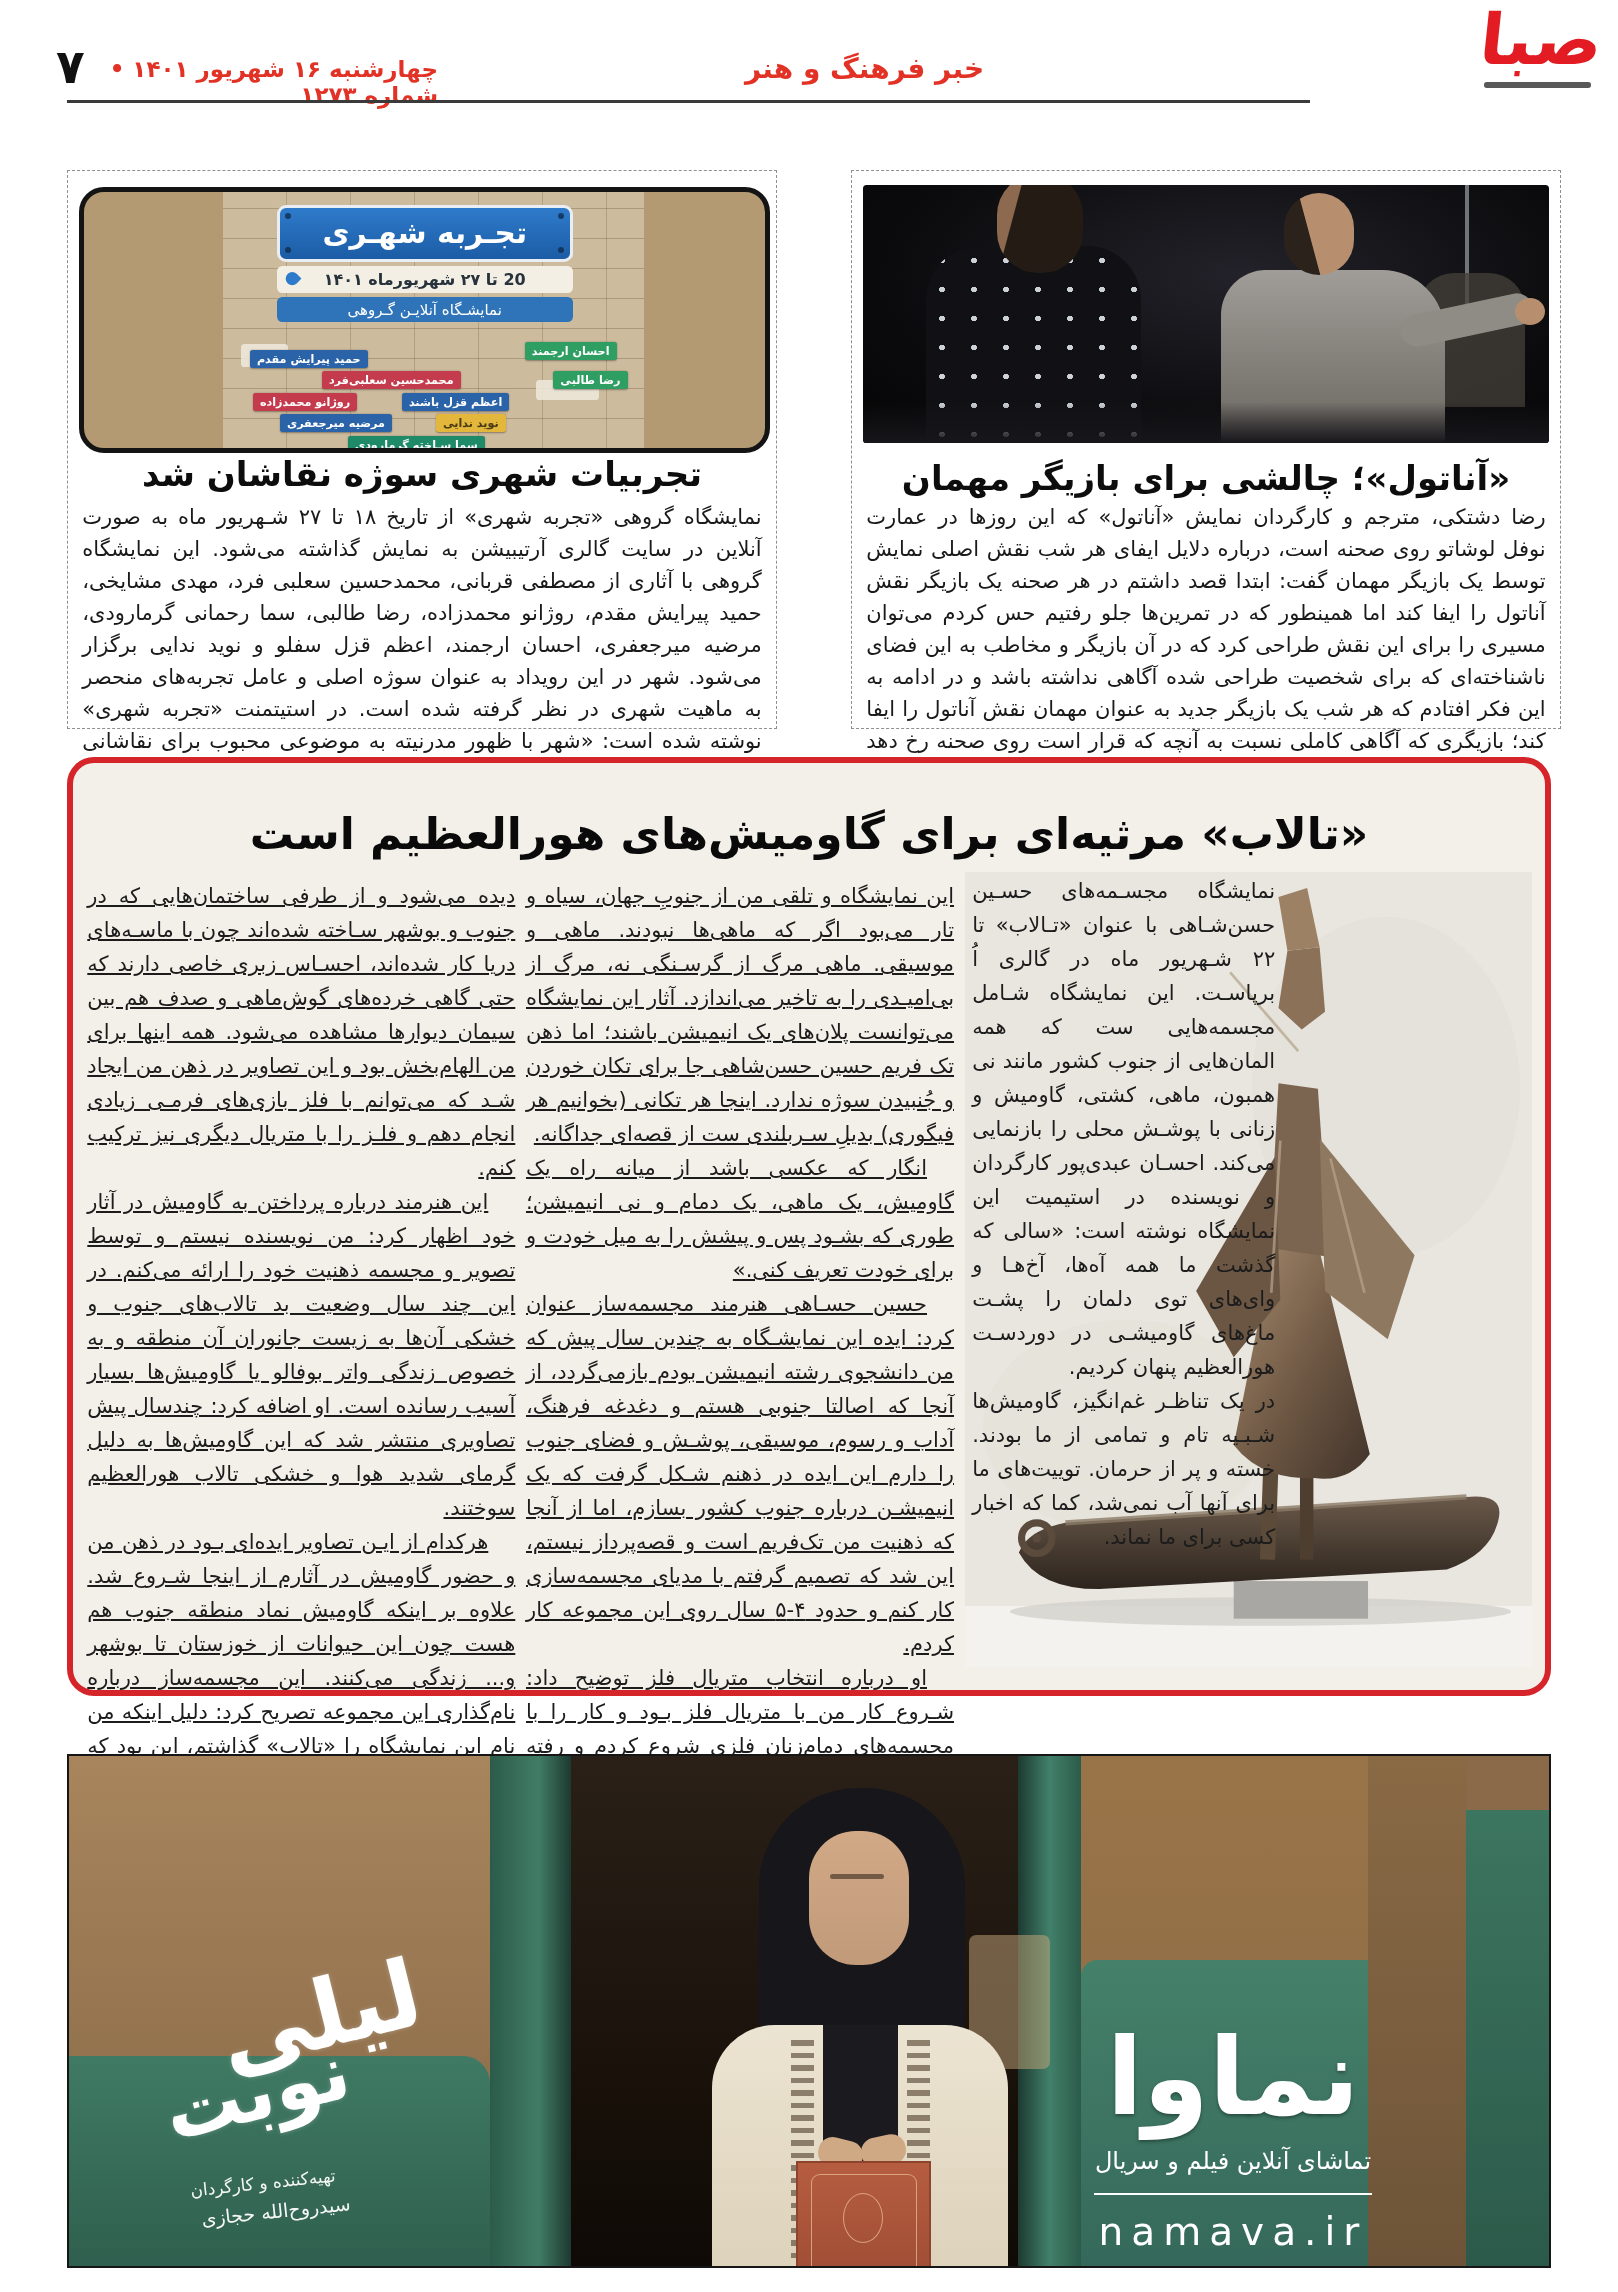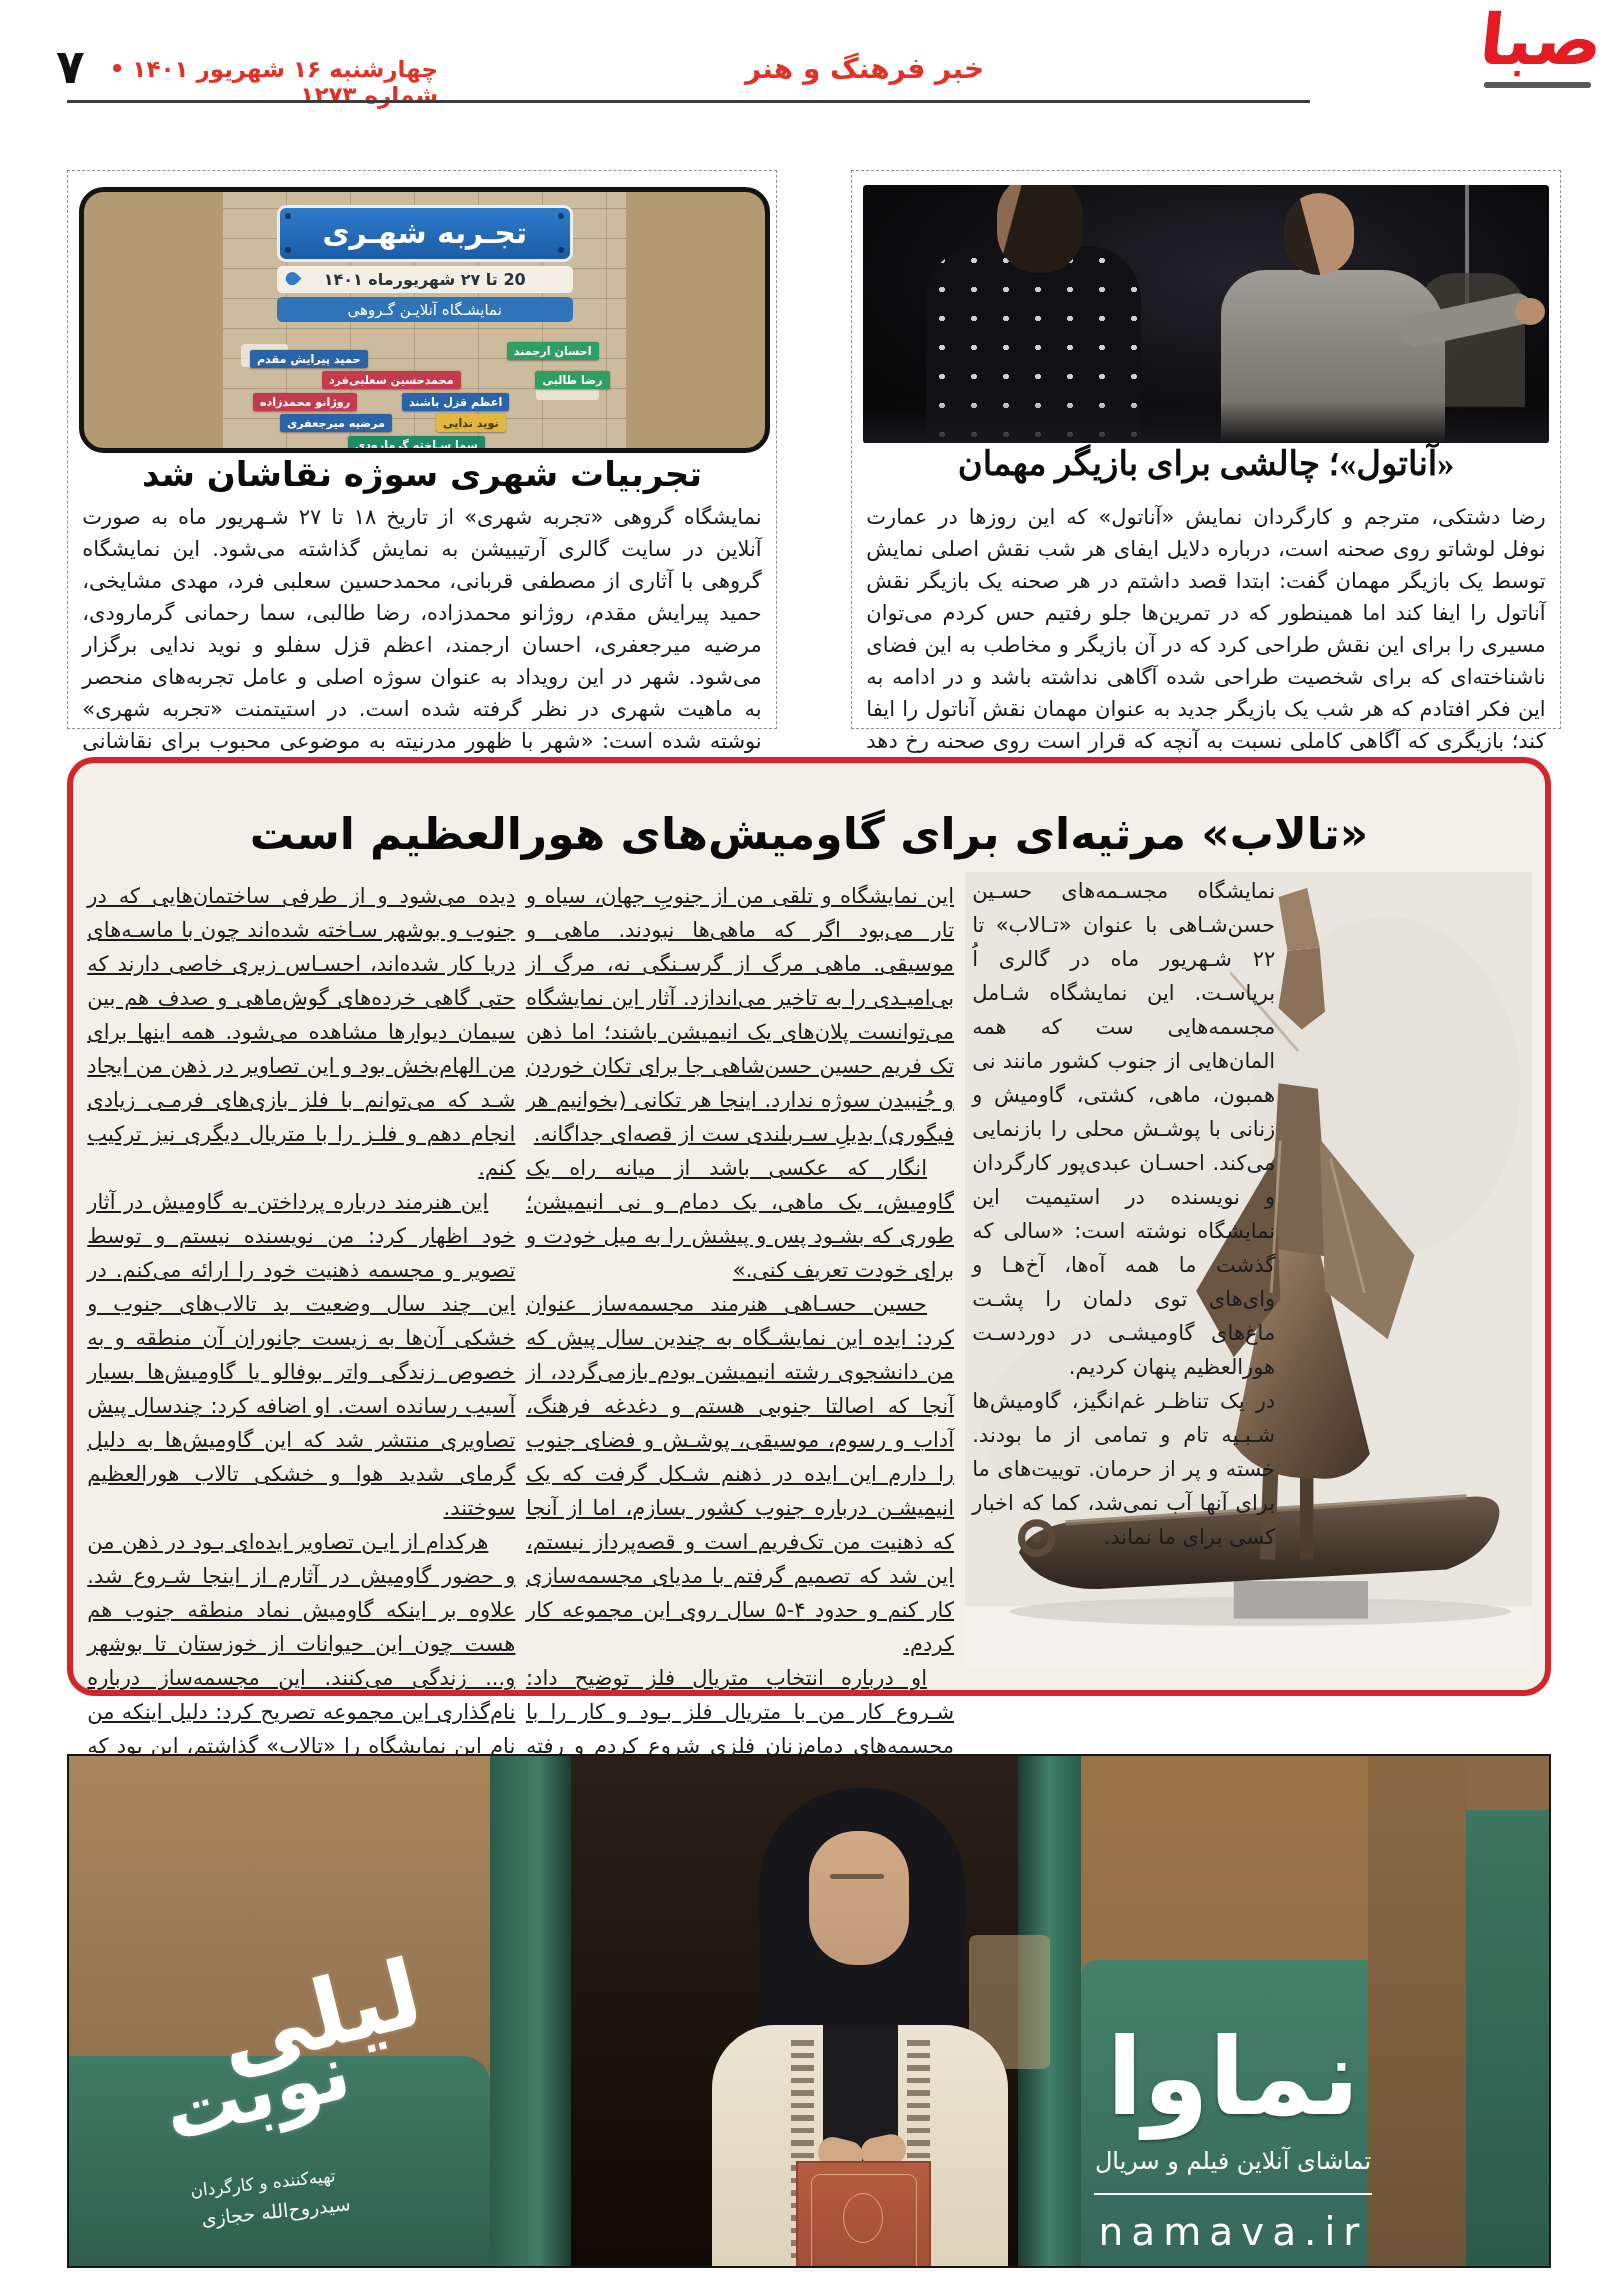--- a/index.html
+++ b/index.html
@@ -16,28 +16,28 @@
   #logo-tagline{right:27px;top:82px;width:107px;height:6.3px;background:#222;border-radius:2.7px;opacity:.75;}
   #header-rule{left:67px;top:100px;width:1243px;height:2.7px;background:#3a3a3a;}
   
   .dash-box{border:1.8px dashed #8f8f8f;background:#fff;}
   #box-left{left:67px;top:170px;width:708px;height:557px;}
   #box-right{left:851px;top:170px;width:708px;height:557px;}
   .art-title{position:absolute;left:0;right:0;text-align:center;font-weight:bold;font-size:34px;color:#0d0d0d;direction:rtl;}
   .art-body{position:absolute;font-size:21px;line-height:32px;color:#1a1a1a;direction:rtl;text-align:justify;}
   #left-title{top:283px;}
   #left-body{left:14.3px;right:14.3px;top:330px;}
-  #right-title{top:272px;font-family:Liberation Serif, serif;}
+  #right-title{top:287px;}
   #right-body{left:14.3px;right:14.3px;top:330px;}
   
   #poster-card{left:10.7px;top:16px;width:681px;height:256px;background:#b49a73;border:5.4px solid #141414;border-radius:25px;overflow:hidden;}
   #poster-strip{left:139px;top:0;width:403px;height:100%;
      background-color:#cdbb9d;
      background-image:repeating-linear-gradient(0deg,transparent 0 29px,rgba(110,90,60,.35) 29px 30px),
-                      repeating-linear-gradient(90deg,transparent 0 63px,rgba(110,90,60,.28) 63px 64px);}
+                      repeating-linear-gradient(90deg,transparent 0 63px,rgba(110,90,60,.28) 63px 64px);padding-left:18px;}
   .torn{position:absolute;background:#efe9dd;opacity:.85;border-radius:3.6px;}
   #sign{left:54px;top:12.5px;width:296px;direction:rtl;}
   #sign-main{background:linear-gradient(#2e7bcb,#1c5ca5);border:3.6px solid #e9eef4;border-radius:9px;
      color:#fff;font-weight:bold;font-size:29.6px;text-align:center;line-height:1.25;padding:7.2px 3.6px;position:relative;}
   .screw{position:absolute;width:6.3px;height:6.3px;border-radius:50%;background:#0e2d4e;opacity:.8;}
   #sign-date{margin-top:4.5px;background:#f3efe4;border-radius:5.4px;color:#27323c;font-weight:bold;
      font-size:16px;text-align:center;padding:3.6px 1.8px;position:relative;}
   #sign-drop{position:absolute;left:9px;top:5.4px;width:12.5px;height:12.5px;background:#2e7bcb;border-radius:50% 0 50% 50%;transform:rotate(45deg);}
   #sign-sub{margin-top:4.5px;background:#2f74b8;border-radius:5.4px;color:#fff;font-size:15px;text-align:center;padding:3.6px 1.8px;}
   .chip{position:absolute;font-size:11.2px;font-weight:bold;color:#fff;padding:2.7px 7.2px;border-radius:2.7px;direction:rtl;white-space:nowrap;box-shadow:0 0.9px 1.8px rgba(0,0,0,.35);}

